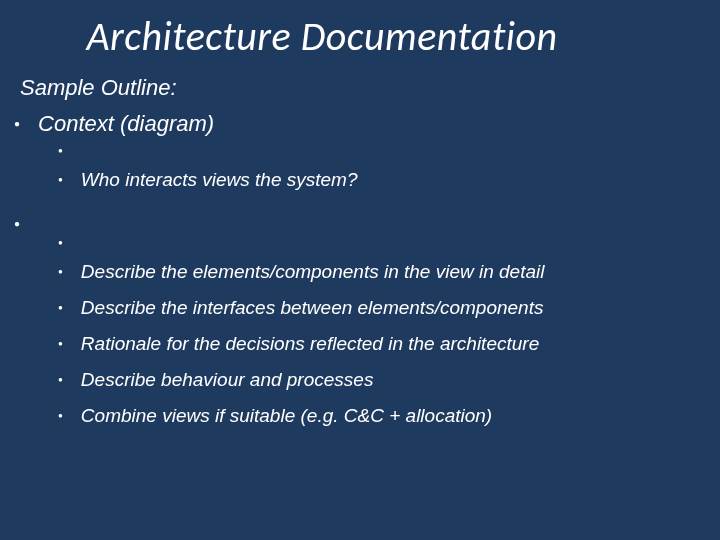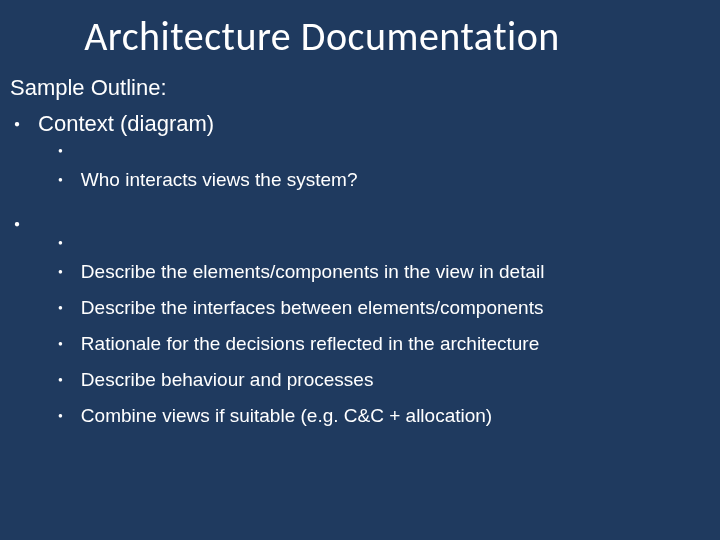--- a/index.html
+++ b/index.html
@@ -10,33 +10,34 @@
     background: #1f3a5f;
     color: #ffffff;
     font-family: Arial, Helvetica, sans-serif;
     overflow: hidden;
   }
   .slide {
     width: 644px;
     height: 540px;
     box-sizing: border-box;
     position: relative;
+    font-style: italic;
   }
   .title {
     font-family: "Calibri", "Segoe UI", Arial, sans-serif;
     font-size: 40px;
     font-weight: 400;
     text-align: center;
     padding-top: 12px;
     padding-bottom: 14px;
     letter-spacing: 0.5px;
   }
   .subhead {
     font-size: 22px;
-    padding-left: 10px;
+    padding-left: 20px;
     margin-bottom: 10px;
   }
   ul.level1 {
     list-style: none;
     margin: 0;
     padding: 0 10px 0 14px;
   }
   ul.level1 > li {
     font-size: 22px;
     margin-bottom: 8px;

